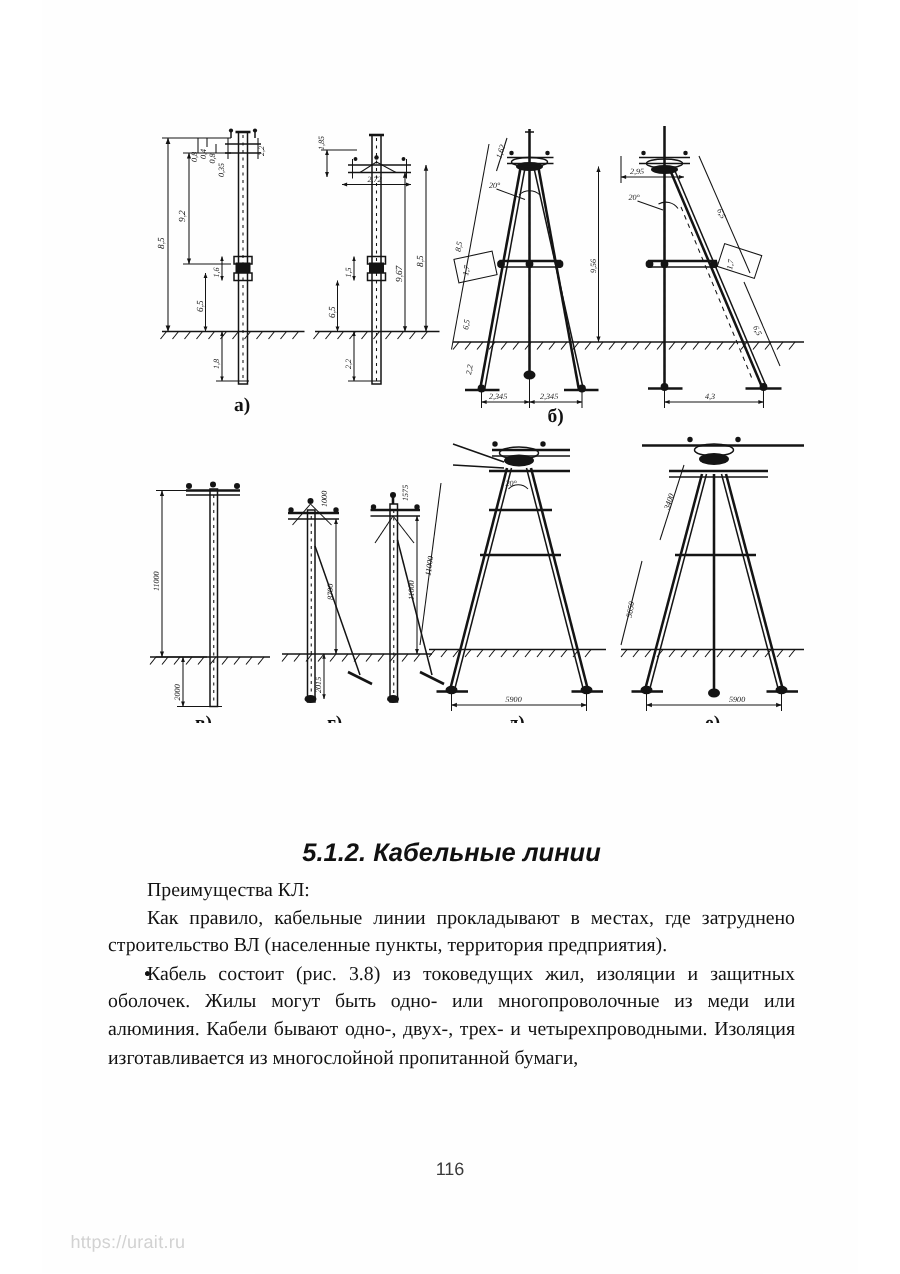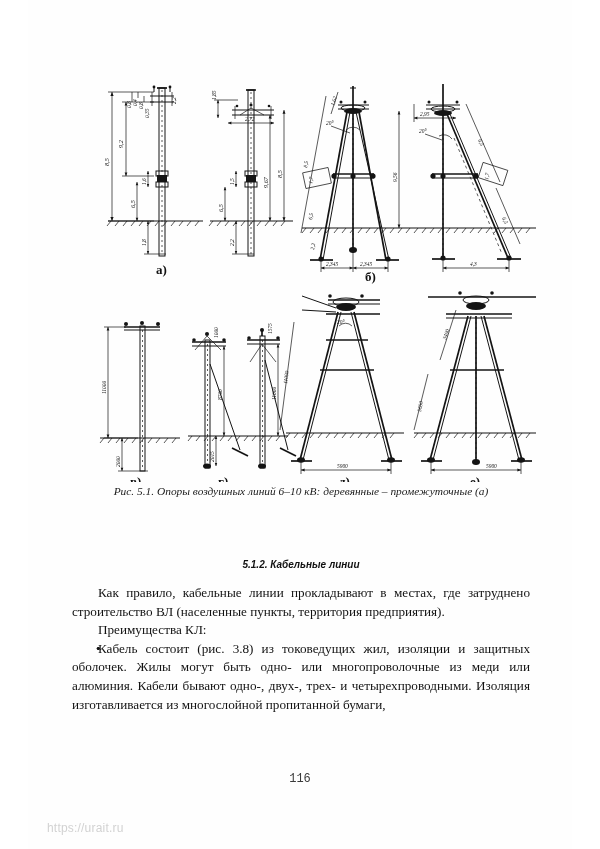--- a/index.html
+++ b/index.html
@@ -60,21 +60,21 @@
   
   #section-heading {
     position: absolute;
     left: 70px;
     top: 559px;
     width: 462px;
     text-align: center;
     font-family: "Liberation Sans", sans-serif;
     font-weight: bold;
     font-style: italic;
-    font-size: 10px;
+    font-size: 17px;
     color: #111111;
   }
 
   
   #body-text {
     position: absolute;
     left: 72px;
     top: 584px;
     width: 458px;
     font-family: "Liberation Serif", serif;
@@ -107,21 +107,21 @@
     line-height: 18.6px;
   }
 
   
   #page-number {
     position: absolute;
     left: 0;
     top: 772px;
     width: 600px;
     text-align: center;
-    font-family: Liberation Mono, monospace;
+    font-family: Liberation Sans, sans-serif;
     font-size: 12px;
     color: #3a3a3a;
   }
 
   
   #watermark {
     position: absolute;
     left: 47px;
     top: 821px;
     font-family: "Liberation Sans", sans-serif;
@@ -735,28 +735,27 @@
         </g>
         <text class="dimtxt-s" x="398" y="390">5900</text>
 
         <text class="panel-letter" x="382" y="408">е)</text>
       </g>
 
     </svg>
   </div>
 
   <div id="caption">
-    <div>Рис. 5.1. Опоры воздушных линий 6–10 кВ: деревянные – промежуточные (а)</div>
   </div>
 
   <div id="section-heading">5.1.2. Кабельные линии</div>
 
   <div id="body-text">
+    <p class="para">Преимущества КЛ:</p>
     <p class="para">Как правило, кабельные линии прокладывают в местах, где затруднено строительство ВЛ (населенные пункты, территория предприятия).</p>
-    <p class="para">Преимущества КЛ:</p>
     <ul class="bullets">
       <li>
         <span class="bullet-dot">•</span>
       </li>
       <li>
         <span class="bullet-dot">•</span>
       </li>
     </ul>
     <p class="para last">Кабель состоит (рис. 3.8) из токоведущих жил, изоляции и защитных оболочек. Жилы могут быть одно- или многопроволочные из меди или алюминия. Кабели бывают одно-, двух-, трех- и четырехпроводными. Изоляция изготавливается из многослойной пропитанной бумаги,</p>
   </div>

